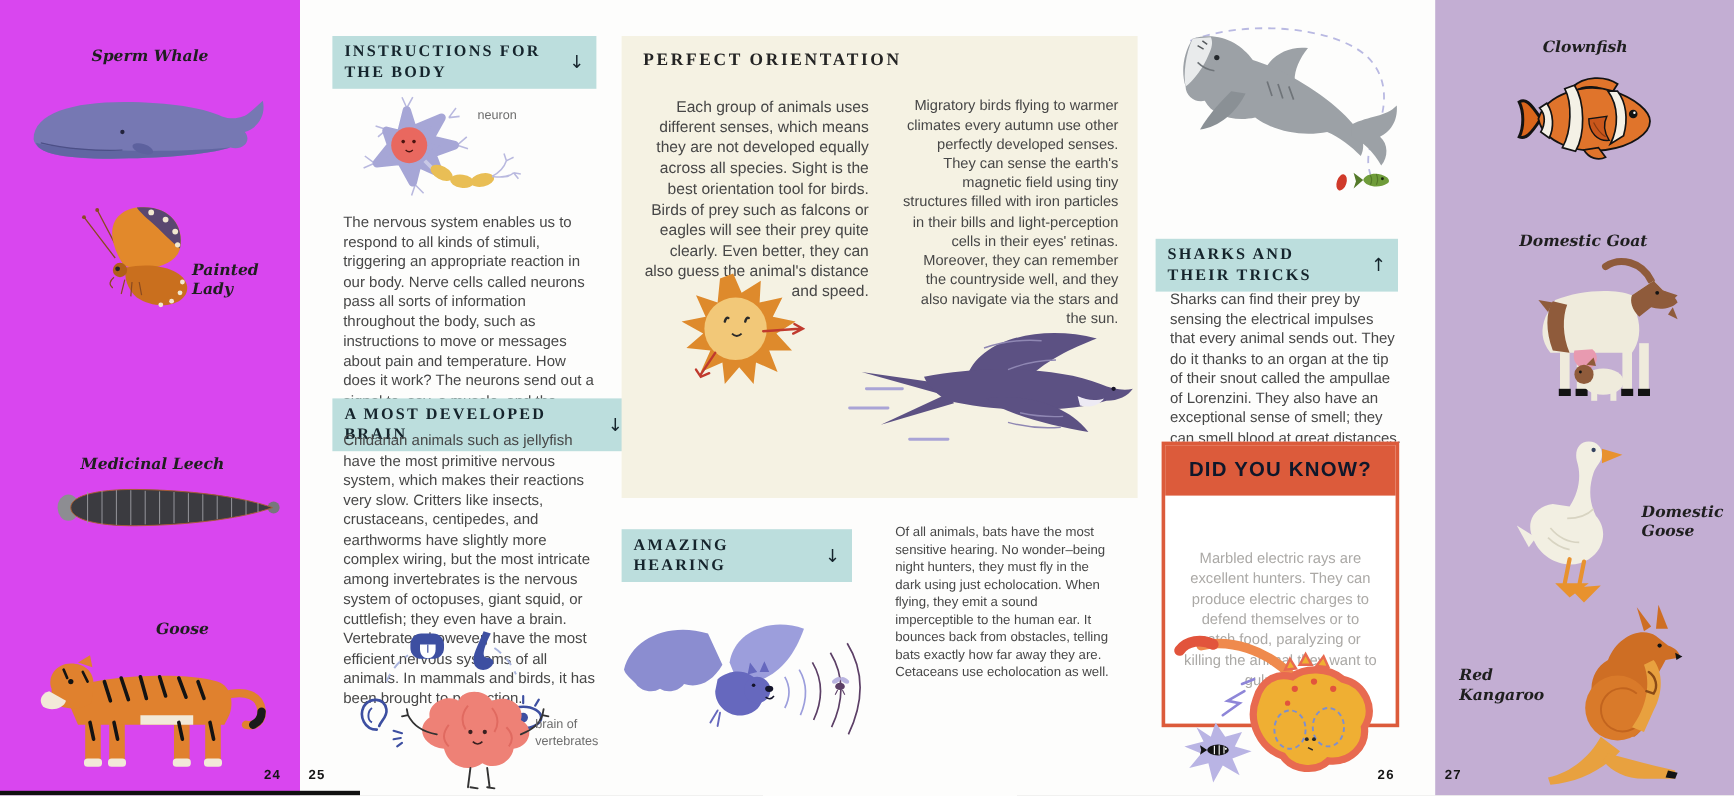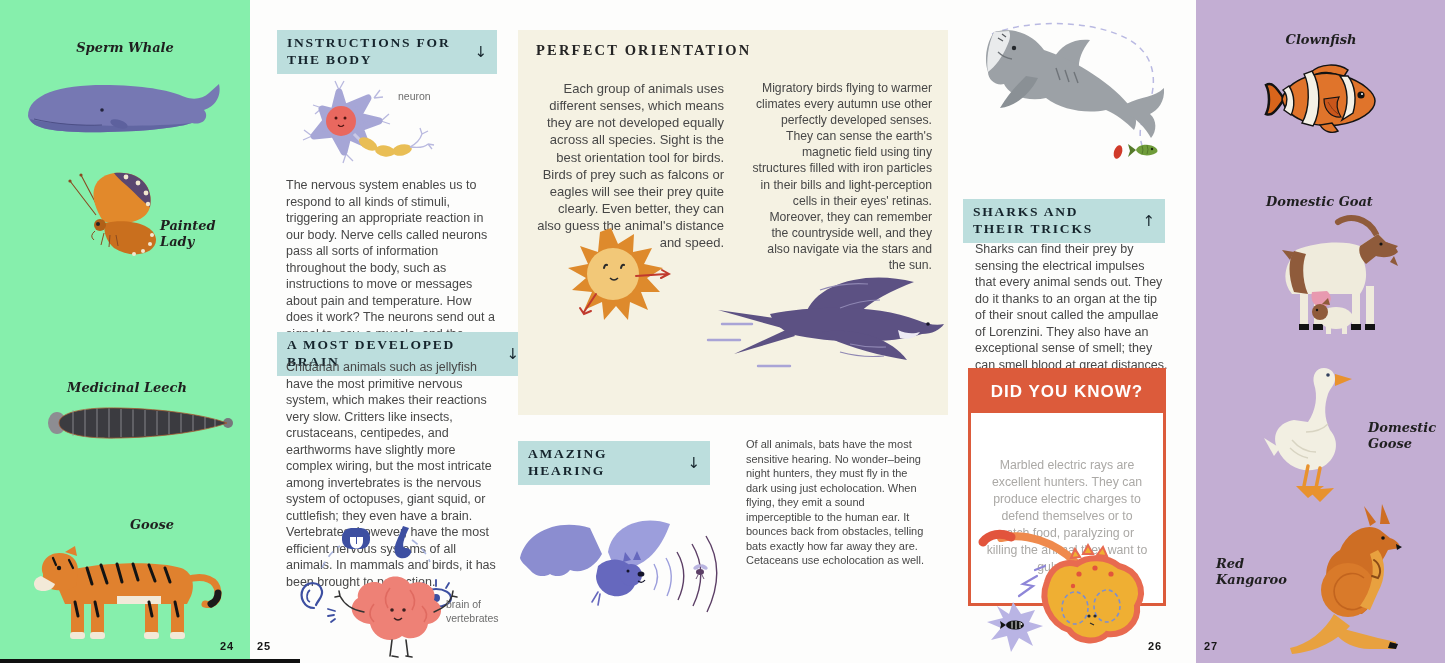--- a/index.html
+++ b/index.html
@@ -1,36 +1,36 @@
 <!DOCTYPE html>
 <html><head>
 <meta charset="utf-8">
 <style>
   html,body{margin:0;padding:0;background:#e8e8e8;}
   .canvas{position:relative;width:1445px;height:663px;background:#FDFDFC;overflow:hidden;
           font-family:"Liberation Sans",sans-serif;}
   .abs{position:absolute;}
   
-  .sidebar-left{left:0;top:0;width:250px;height:663px;background:#86efac;}
+  .sidebar-left{left:0;top:0;width:250px;height:663px;background:#d946ef;}
   .sidebar-right{left:1196px;top:0;width:249px;height:663px;background:#C3AED3;}
   .cream-panel{left:518px;top:30px;width:430px;height:385px;background:#F5F2E3;text-align:right;}
   
   .animal-label{font-family:"DejaVu Serif",serif;font-style:italic;font-weight:600;
                 font-size:13px;color:#1f1f1f;line-height:1.25;}
   .hdr{background:#BCDEDD;color:#15242C;font-family:"Liberation Serif",serif;font-weight:700;
        letter-spacing:1.8px;font-size:13.5px;line-height:1.25;display:flex;
        justify-content:space-between;align-items:center;padding:5px 10px;box-sizing:border-box;}
   .hdr .arrow{font-family:"DejaVu Sans",sans-serif;font-weight:400;font-size:15px;letter-spacing:0;}
   .ptext{font-size:12.5px;line-height:1.32;color:#474747;}
   .page-title{font-family:"Liberation Serif",serif;font-weight:700;letter-spacing:2.2px;
               font-size:14.5px;color:#242424;}
   .caption{font-size:10.5px;color:#6d6d6d;line-height:1.3;}
   .pagenum{font-weight:700;font-size:11px;color:#161616;letter-spacing:1px;}
   .dyk-box{border:3px solid #DC5B3B;background:#fff;box-sizing:border-box;}
-  .dyk-head{background:#DC5B3B;color:#ffffff;font-weight:700;font-size:17px;letter-spacing:1px;
+  .dyk-head{background:#DC5B3B;color:#0f172a;font-weight:700;font-size:17px;letter-spacing:1px;
             text-align:center;padding:11px 0;transform-origin:top;}
   .dyk-body{color:#ABA9A6;font-size:12.3px;line-height:1.38;text-align:center;padding:0 15px;}
   .bottom-strip{left:0;top:659px;width:300px;height:4px;background:#101010;}
 </style>
 </head>
 <body>
 
 <div class="canvas">
 
   <div class="abs sidebar-left">

